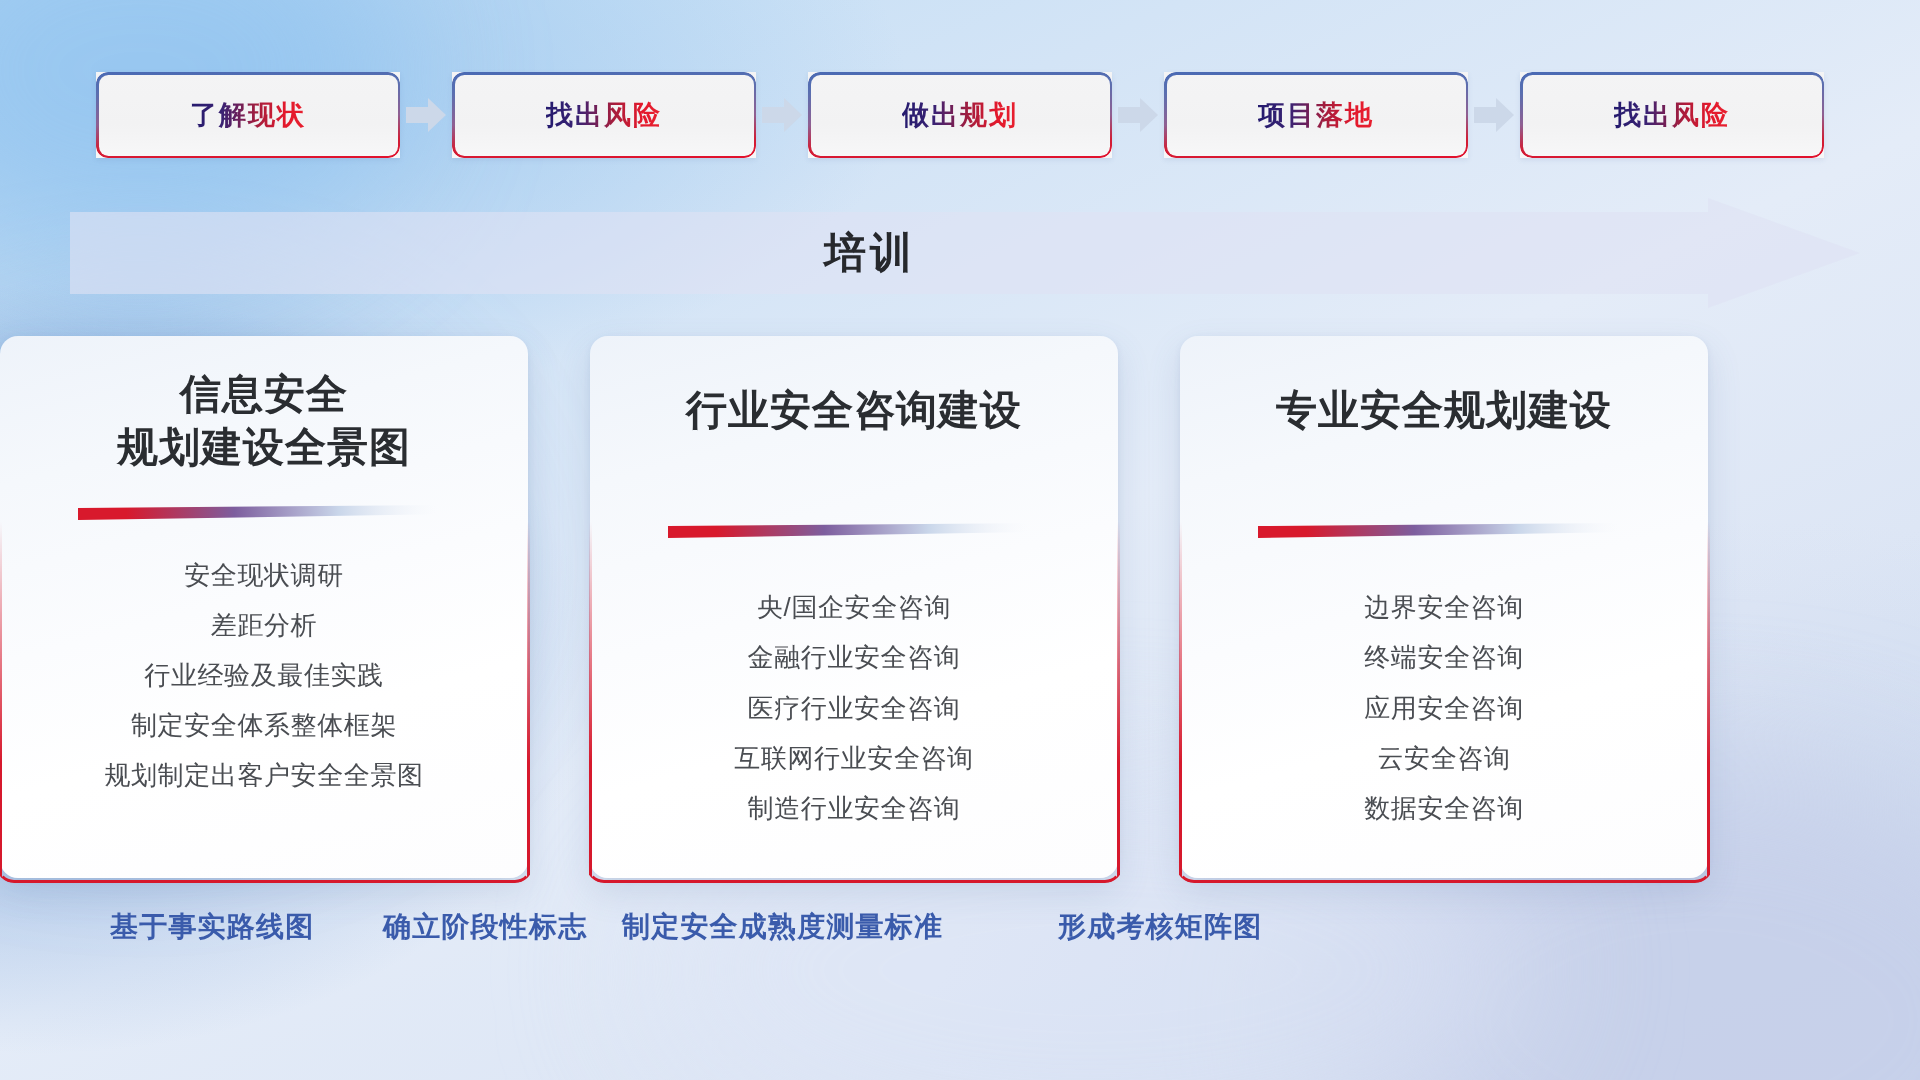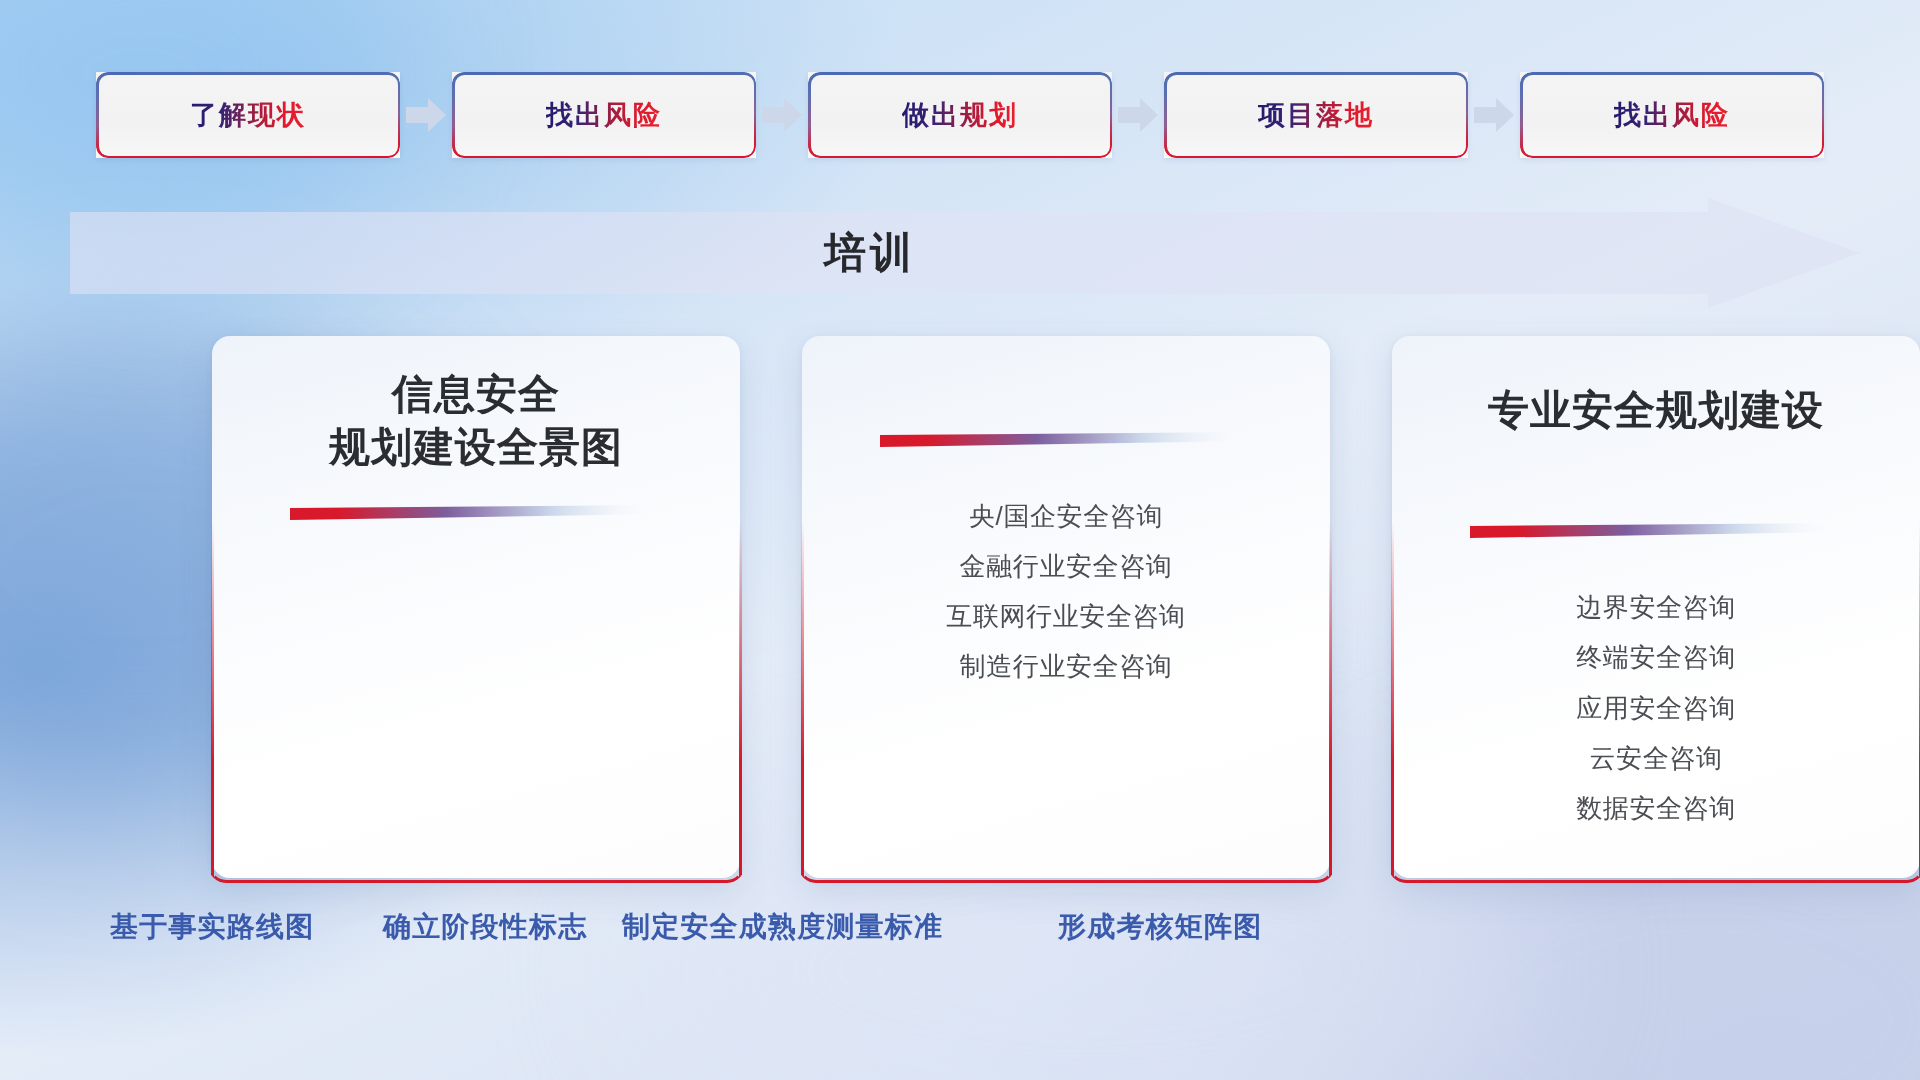--- a/index.html
+++ b/index.html
@@ -62,21 +62,21 @@
   .train-banner svg{ display:block; width:100%; height:100%; }
   .train-label{
     position:absolute; left:0; top:0; width:1600px; height:110px;
     display:flex; align-items:center; justify-content:center;
     font-size:42px; font-weight:700; color:#26282c; letter-spacing:4px;
   }
 
   
   .cards{
     position:absolute; left:0; top:336px; width:1920px;
-    display:flex; justify-content:flex-end; gap:62px;
+    display:flex; justify-content:flex-start; gap:62px;
   }
   .card{
     width:528px; height:542px;
     border-radius:18px;
     position:relative;
     background:linear-gradient(165deg,#eef3fa 0%,#f5f8fc 22%,#fbfcfe 48%,#ffffff 68%,#fdfdfe 100%);
     box-shadow:0 14px 34px rgba(80,110,160,0.16), 0 2px 6px rgba(80,110,160,0.10);
     overflow:visible;
   }
   
@@ -185,41 +185,50 @@
                 <stop offset="0%" stop-color="#d8192c"></stop>
                 <stop offset="13%" stop-color="#d8192c"></stop>
                 <stop offset="42%" stop-color="#7d5e9e"></stop>
                 <stop offset="70%" stop-color="#c9d6ea"></stop>
                 <stop offset="100%" stop-color="rgba(255,255,255,0)"></stop>
               </linearGradient>
             </defs>
             <polygon points="0,3 372,0 372,9 0,15" fill="url(#grad0)"></polygon>
           </svg>
         </div>
+        <ul class="card-list" style="margin-top: 34px;">
+          <li>安全现状调研</li>
+          <li>差距分析</li>
+          <li>行业经验及最佳实践</li>
+          <li>制定安全体系整体框架</li>
+          <li>规划制定出客户安全全景图</li>
+        </ul>
       </div>
     </div>
     <div class="card">
       <div class="card-inner">
+        <div class="card-title">行业安全咨询建设</div>
         <div class="divider" style="margin-top: 86px;">
           <svg width="372" height="15" viewBox="0 0 372 15">
             <defs>
               <linearGradient id="grad1" x1="0" y1="0" x2="1" y2="0">
                 <stop offset="0%" stop-color="#d8192c"></stop>
                 <stop offset="13%" stop-color="#d8192c"></stop>
                 <stop offset="42%" stop-color="#7d5e9e"></stop>
                 <stop offset="70%" stop-color="#c9d6ea"></stop>
                 <stop offset="100%" stop-color="rgba(255,255,255,0)"></stop>
               </linearGradient>
             </defs>
             <polygon points="0,3 372,0 372,9 0,15" fill="url(#grad1)"></polygon>
           </svg>
         </div>
         <ul class="card-list" style="margin-top: 48px;">
           <li>央/国企安全咨询</li>
           <li>金融行业安全咨询</li>
+          <li>医疗行业安全咨询</li>
           <li>互联网行业安全咨询</li>
           <li>制造行业安全咨询</li>
         </ul>
       </div>
     </div>
     <div class="card">
       <div class="card-inner">
         <div class="card-title">专业安全规划建设</div>
         <div class="divider" style="margin-top: 86px;">
           <svg width="372" height="15" viewBox="0 0 372 15">

